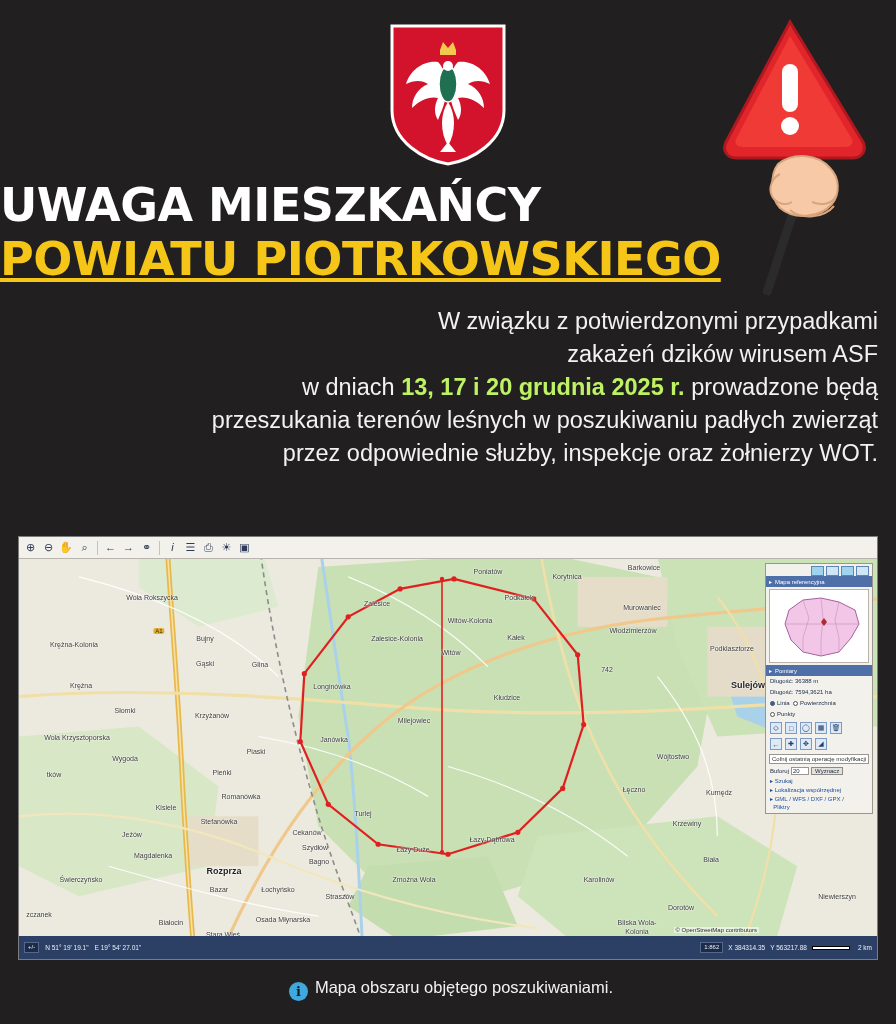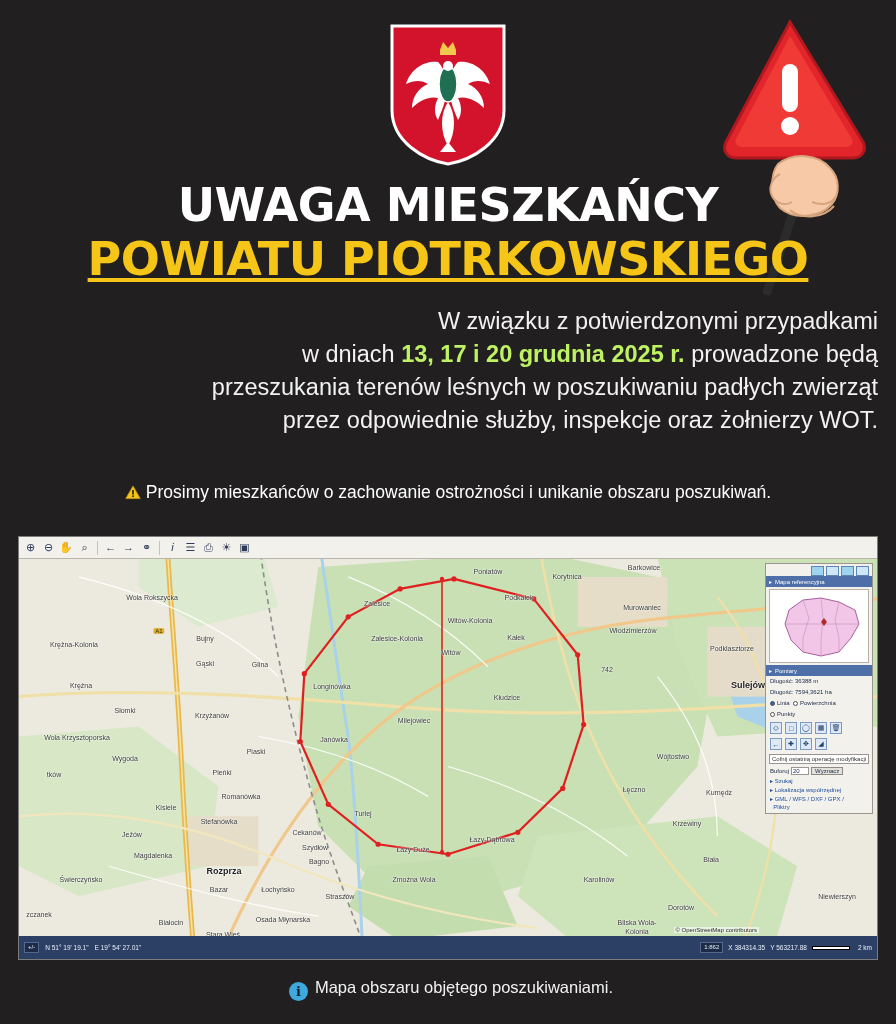--- a/index.html
+++ b/index.html
@@ -32,21 +32,20 @@
   .alert-hand {
     position: absolute;
     right: 26px; top: 14px;
     width: 150px; height: 290px;
   }
 
   
   .head-1, .head-2 {
     position: absolute;
     left: 0; width: 100%;
-    text-align: center;
     font-weight: 900;
     letter-spacing: -0.5px;
     font-family: "DejaVu Sans", sans-serif;
   }
   .head-1 {
     top: 178px;
     font-size: 46px;
     color: #ffffff;
   }
   .head-2 {
@@ -372,34 +371,26 @@
         <path d="M92 188 c10 4 20 2 24 -6" fill="none" stroke="#d7a57e" stroke-width="2"></path>
       </g>
     </svg>
   </div>
 
   <div class="head-1">UWAGA MIESZKAŃCY</div>
   <div class="head-2">POWIATU PIOTRKOWSKIEGO</div>
 
   <div class="body-text">
     <span class="body-line">W związku z potwierdzonymi przypadkami</span>
+    <span class="body-line">zakażeń dzików wirusem ASF</span>
     <span class="body-line"><span>w dniach </span><span class="hl">13, 17 i 20 grudnia 2025 r.</span><span> prowadzone będą</span></span>
     <span class="body-line">przeszukania terenów leśnych w poszukiwaniu padłych zwierząt</span>
     <span class="body-line">przez odpowiednie służby, inspekcje oraz żołnierzy WOT.</span>
   </div>
 
-  <div class="caution">
-    <span class="warn-ico">
-      <svg width="16" height="15" viewBox="0 0 16 15">
-        <path d="M8 1 L15.2 13.6 H0.8 Z" fill="#f5c518" stroke="#c79c12" stroke-width="0.8"></path>
-        <rect x="7.2" y="5" width="1.6" height="4.6" fill="#2a2200"></rect>
-        <rect x="7.2" y="10.4" width="1.6" height="1.6" fill="#2a2200"></rect>
-      </svg>
-    </span><span>Prosimy mieszkańców o zachowanie ostrożności i unikanie obszaru poszukiwań.</span>
-  </div>
 
   <div class="map-panel">
 
     <svg class="map-canvas" viewBox="0 0 860 424" preserveAspectRatio="none">
 
       <rect x="0" y="0" width="860" height="424" fill="#eceade"></rect>
 
       <path d="M300 30 L520 15 L640 40 L700 120 L680 230 L600 320 L470 360 L360 350 L300 290 L280 180 Z" fill="#c8e0b4"></path>
       <path d="M640 20 L860 10 L860 190 L700 200 L660 110 Z" fill="#cbe2b7"></path>
       <path d="M0 200 L120 190 L200 250 L190 330 L60 360 L0 330 Z" fill="#d8e7c6"></path>

